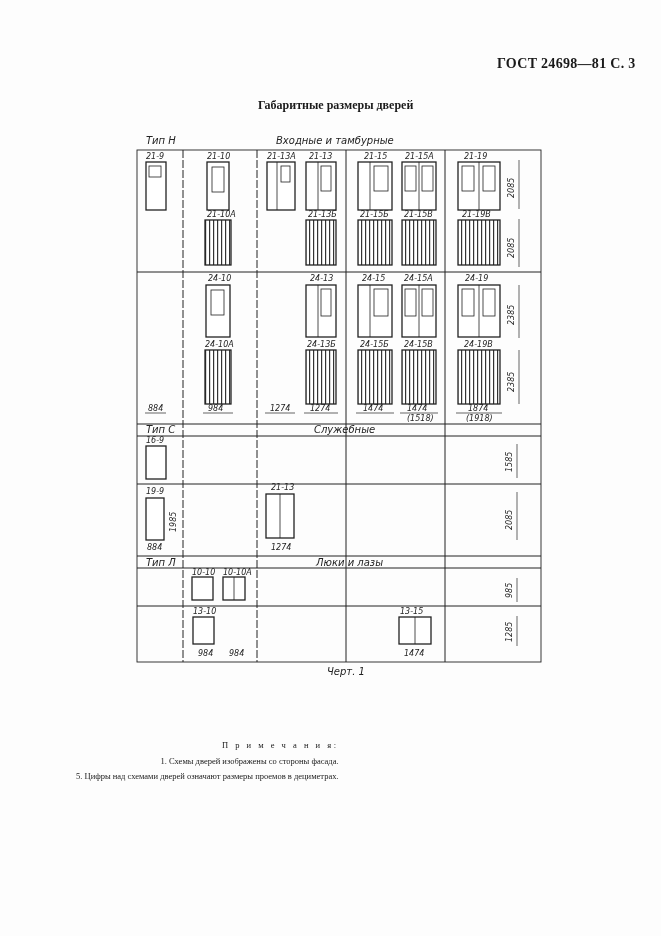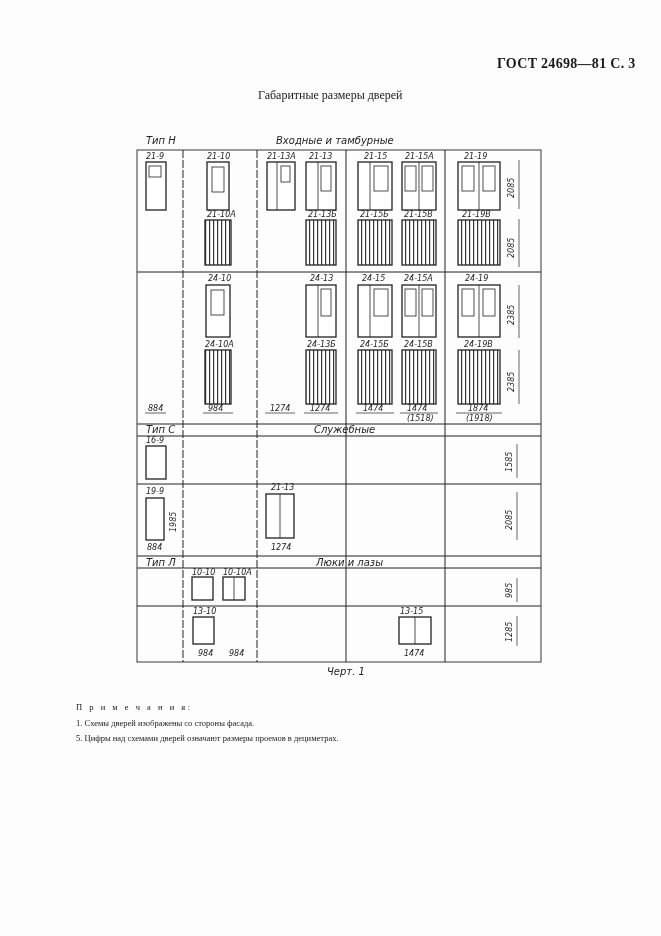--- a/index.html
+++ b/index.html
@@ -1,23 +1,23 @@
 <!DOCTYPE html>
 <html><head>
 <meta charset="utf-8">
 <style>
   html, body { margin: 0; padding: 0; }
   body { width: 661px; height: 936px; background: #fdfdfd; position: relative; overflow: hidden; font-family: "Liberation Serif", serif; color: #1a1a1a; }
   .abs { position: absolute; }
   .header { left: 497px; top: 56px; font-size: 14px; font-weight: bold; letter-spacing: 0.3px; }
-  .title { left: 258px; top: 88px; font-size: 12px; font-weight: normal; }
+  .title { left: 258px; top: 98px; font-size: 12px; font-weight: bold; }
   .drawing { left: 0; top: 0; width: 661px; height: 700px; }
   .lbl { font-family: "DejaVu Sans", sans-serif; font-style: italic; font-size: 8px; fill: #222; }
   .lbl-big { font-family: "DejaVu Sans", sans-serif; font-style: italic; font-size: 10px; fill: #222; }
-  .notes { left: 76px; top: 700px; font-size: 8.5px; line-height: 15.5px; }
+  .notes { left: 76px; top: 738px; font-size: 8.5px; line-height: 15.5px; text-align: right; }
   .notes .head { letter-spacing: 2.5px; }
 </style>
 </head>
 <body>
 
 <div class="abs header">ГОСТ 24698—81 С. 3</div>
 <div class="abs title">Габаритные размеры дверей</div>
 
 <svg class="abs drawing" width="661" height="700" viewBox="0 0 661 700">
   <defs>

